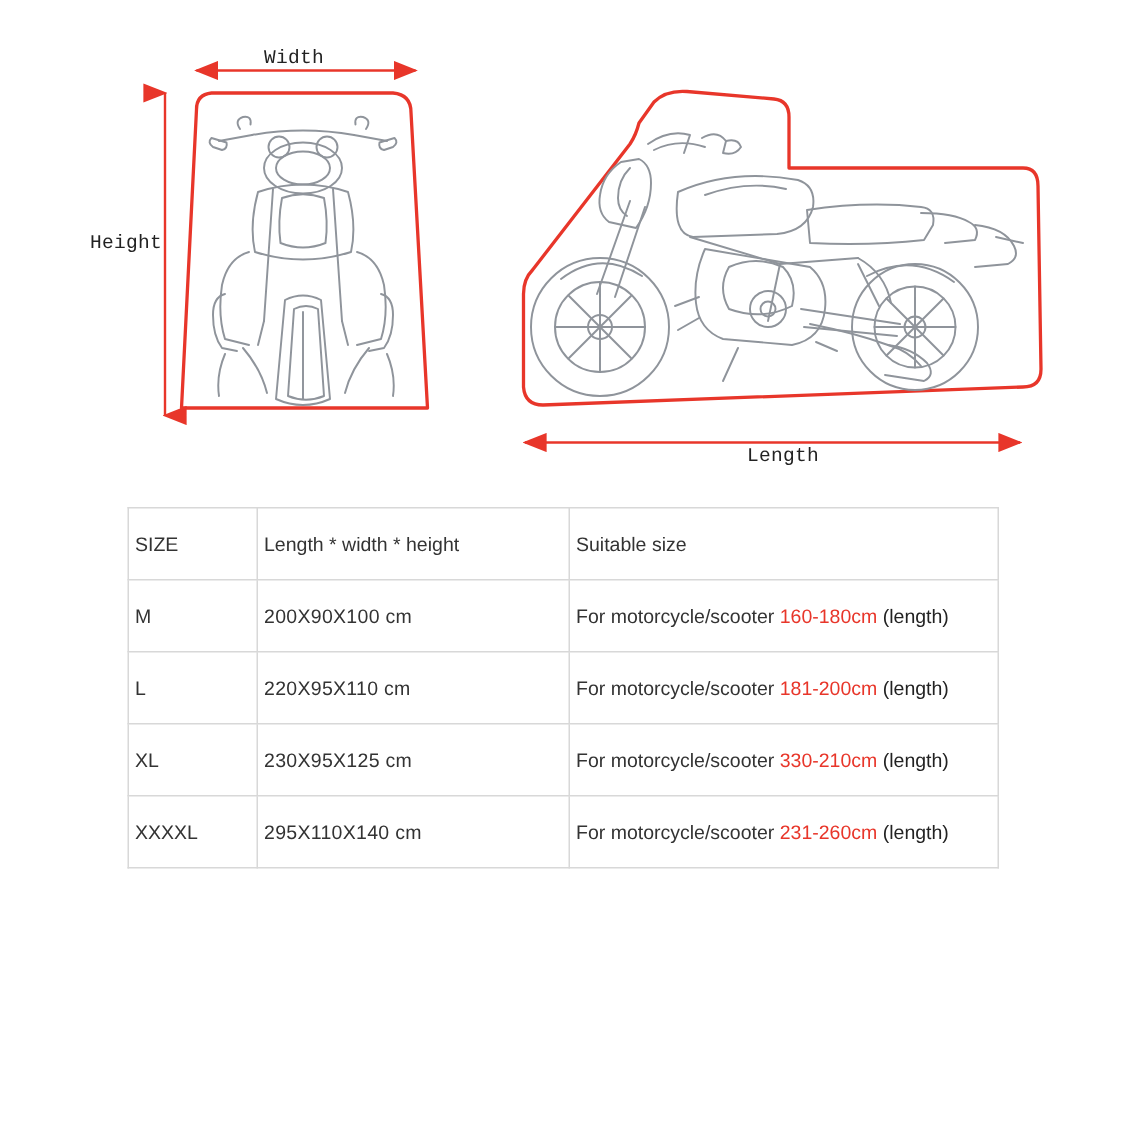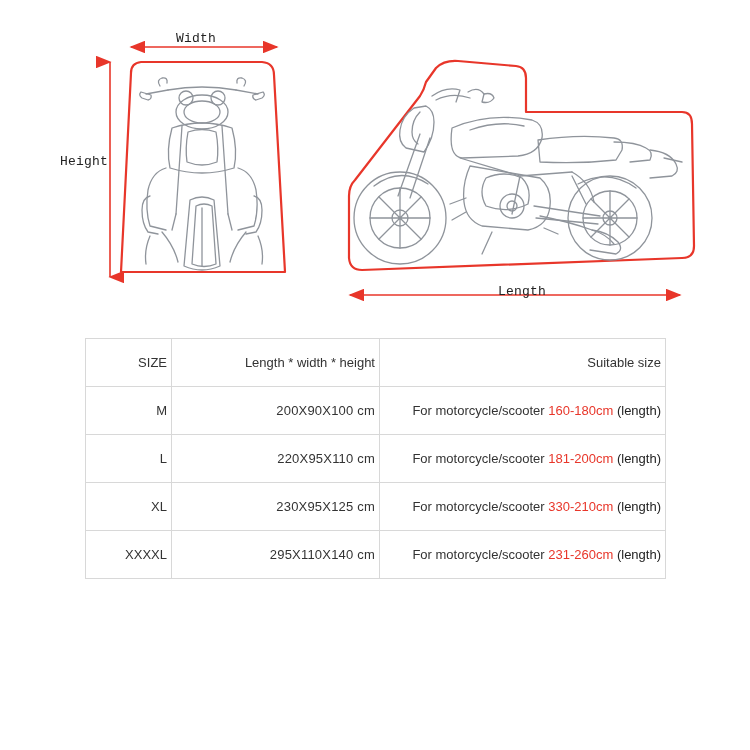--- a/index.html
+++ b/index.html
@@ -29,42 +29,42 @@
   .dim-label {
     position: absolute;
     font-size: 13px;
     color: #222222;
     letter-spacing: .2px;
     white-space: nowrap;
     font-family: Liberation Mono, monospace;
   }
   #label-width  { left: 176px; top: 31px; }
   #label-height { left: 60px;  top: 154px; }
-  #label-length { left: 498px; top: 284px; }
+  #label-length { left: 498px; top: 296px; }
 
   
   .table-wrap {
     position: absolute;
     left: 85px;
     top: 338px;
     width: 580px;
   }
   table.size-table {
     border-collapse: collapse;
     width: 580px;
     table-layout: fixed;
   }
   table.size-table th,
   table.size-table td {
     border: 1px solid #d8d8d8;
     height: 47px;
     font-weight: normal;
     font-size: 13px;
     color: #333333;
-    text-align: right;
+    text-align: left;
     vertical-align: middle;
     padding: 0 4px;
   }
   col.c-size { width: 86px; }
   col.c-dims { width: 208px; }
   col.c-suit { width: 286px; }
 
   .hdr { font-size: 13.5px; color: #2f2f2f; }
   .size-cell { font-size: 13.5px; color: #222; }
   .dims-cell { font-size: 13px; color: #222; letter-spacing: .2px; }

